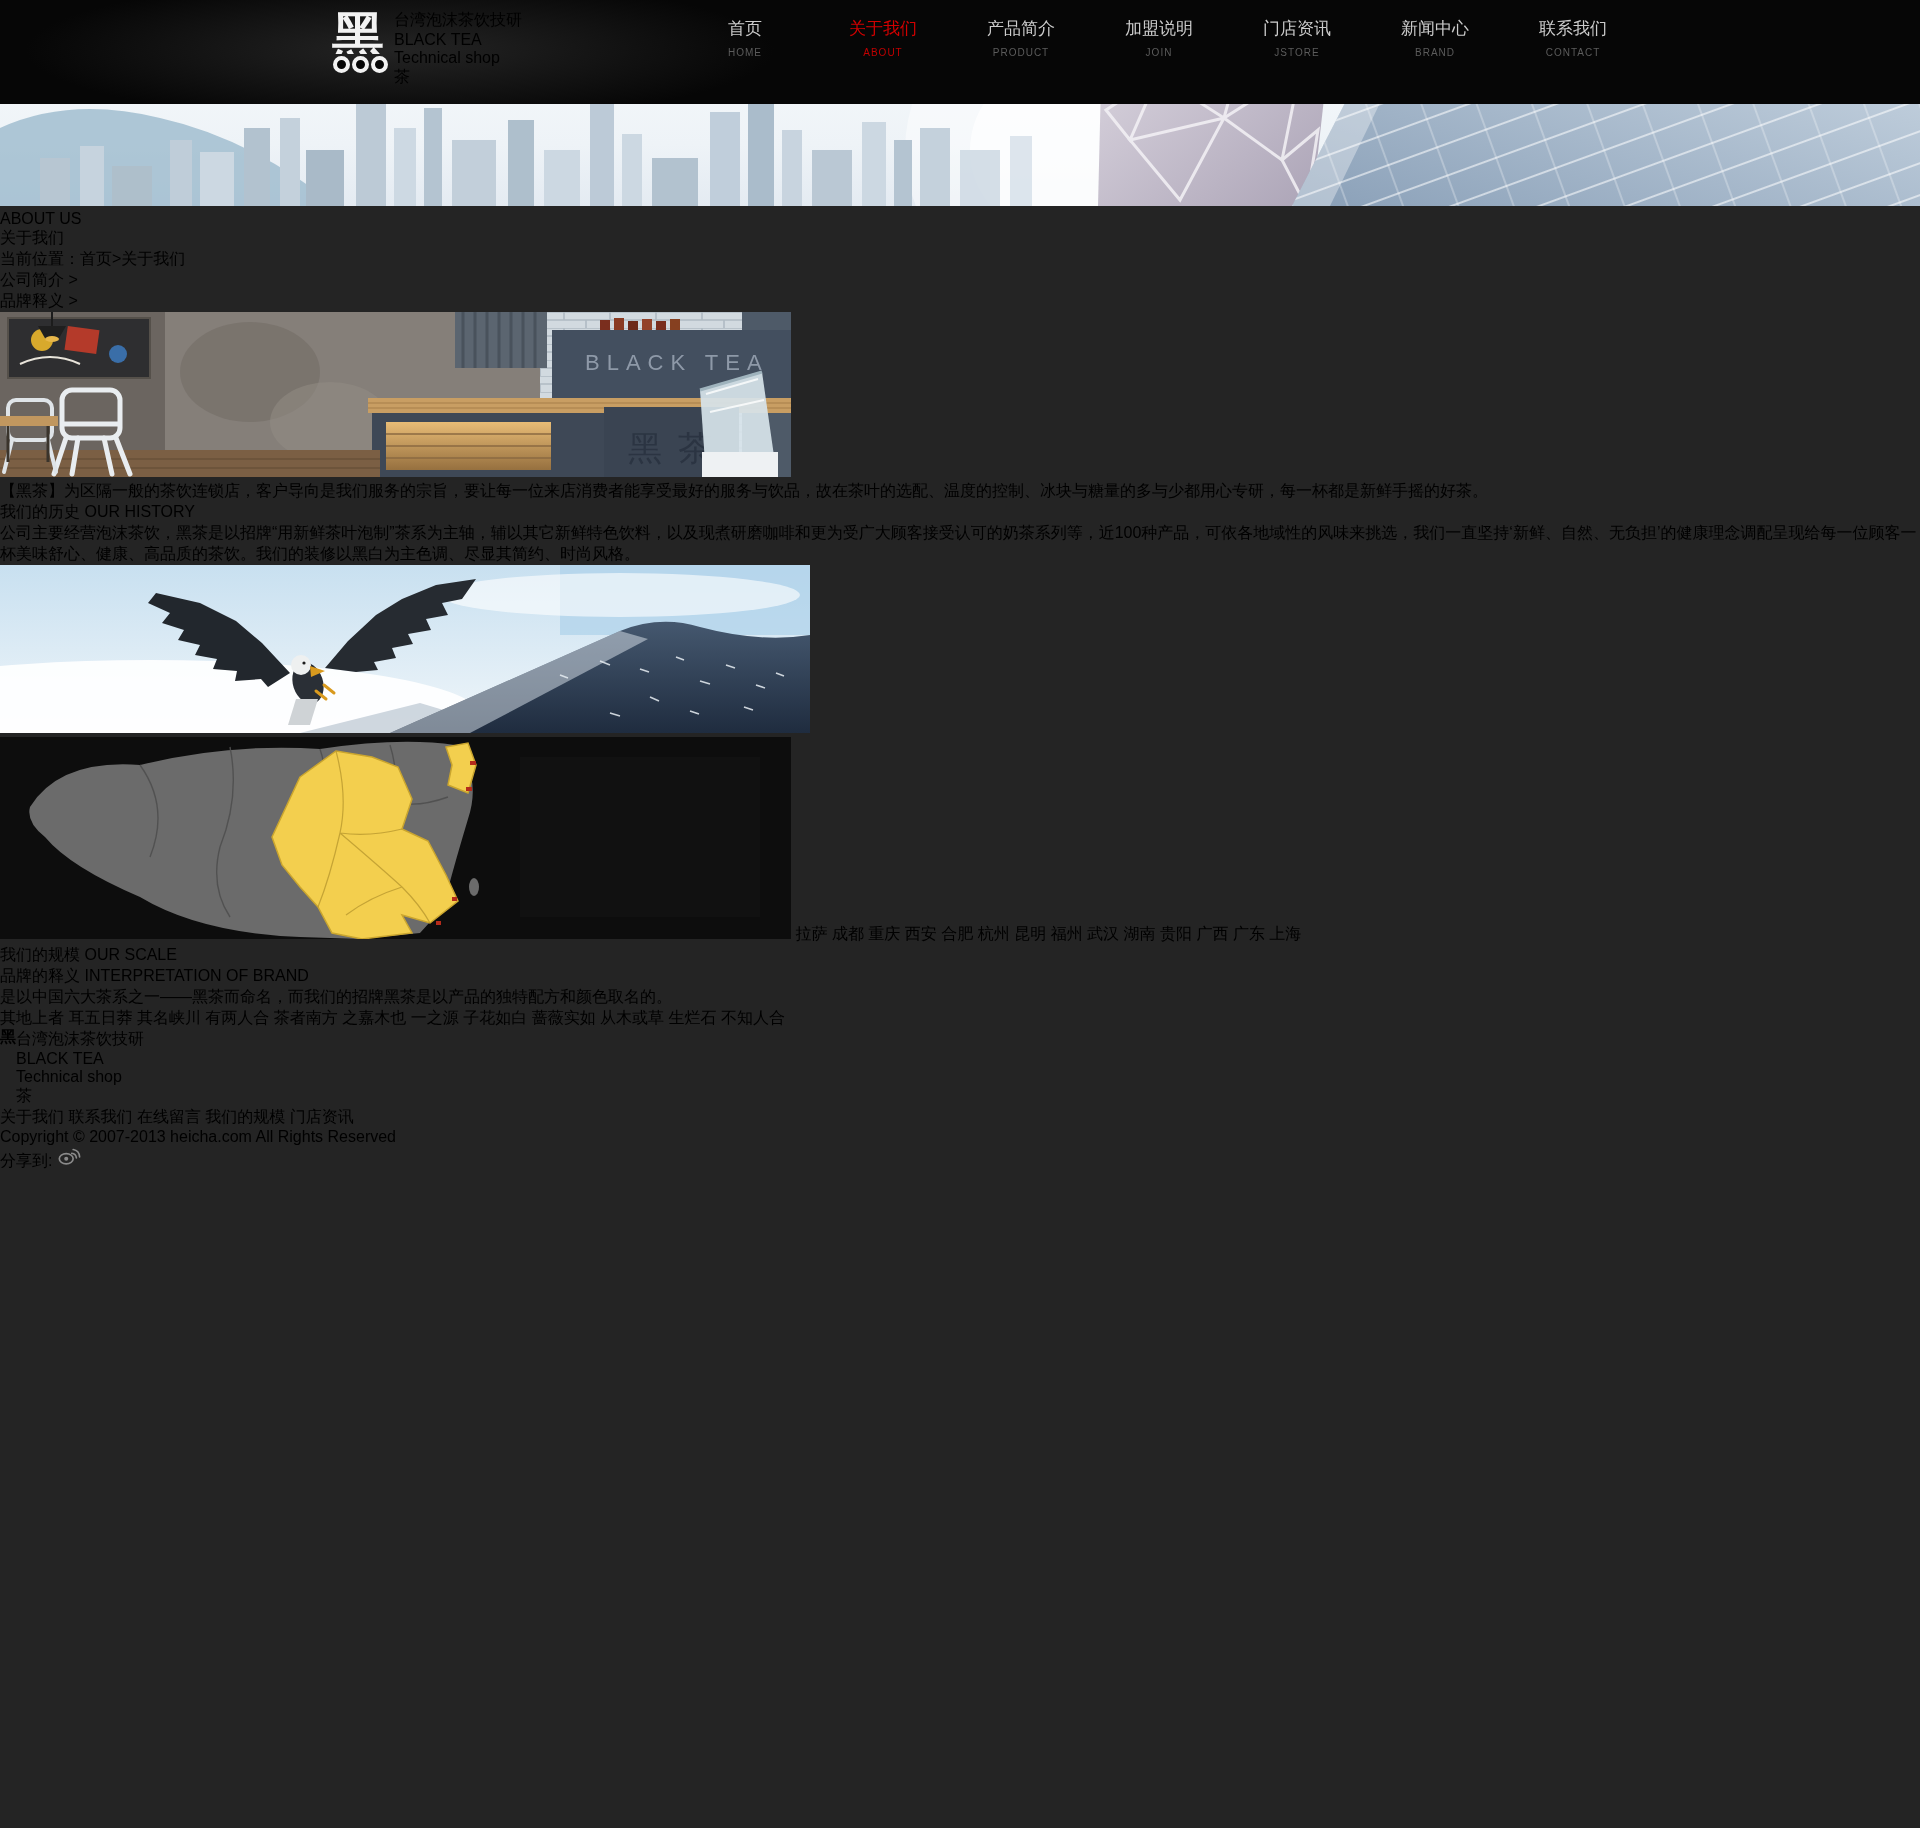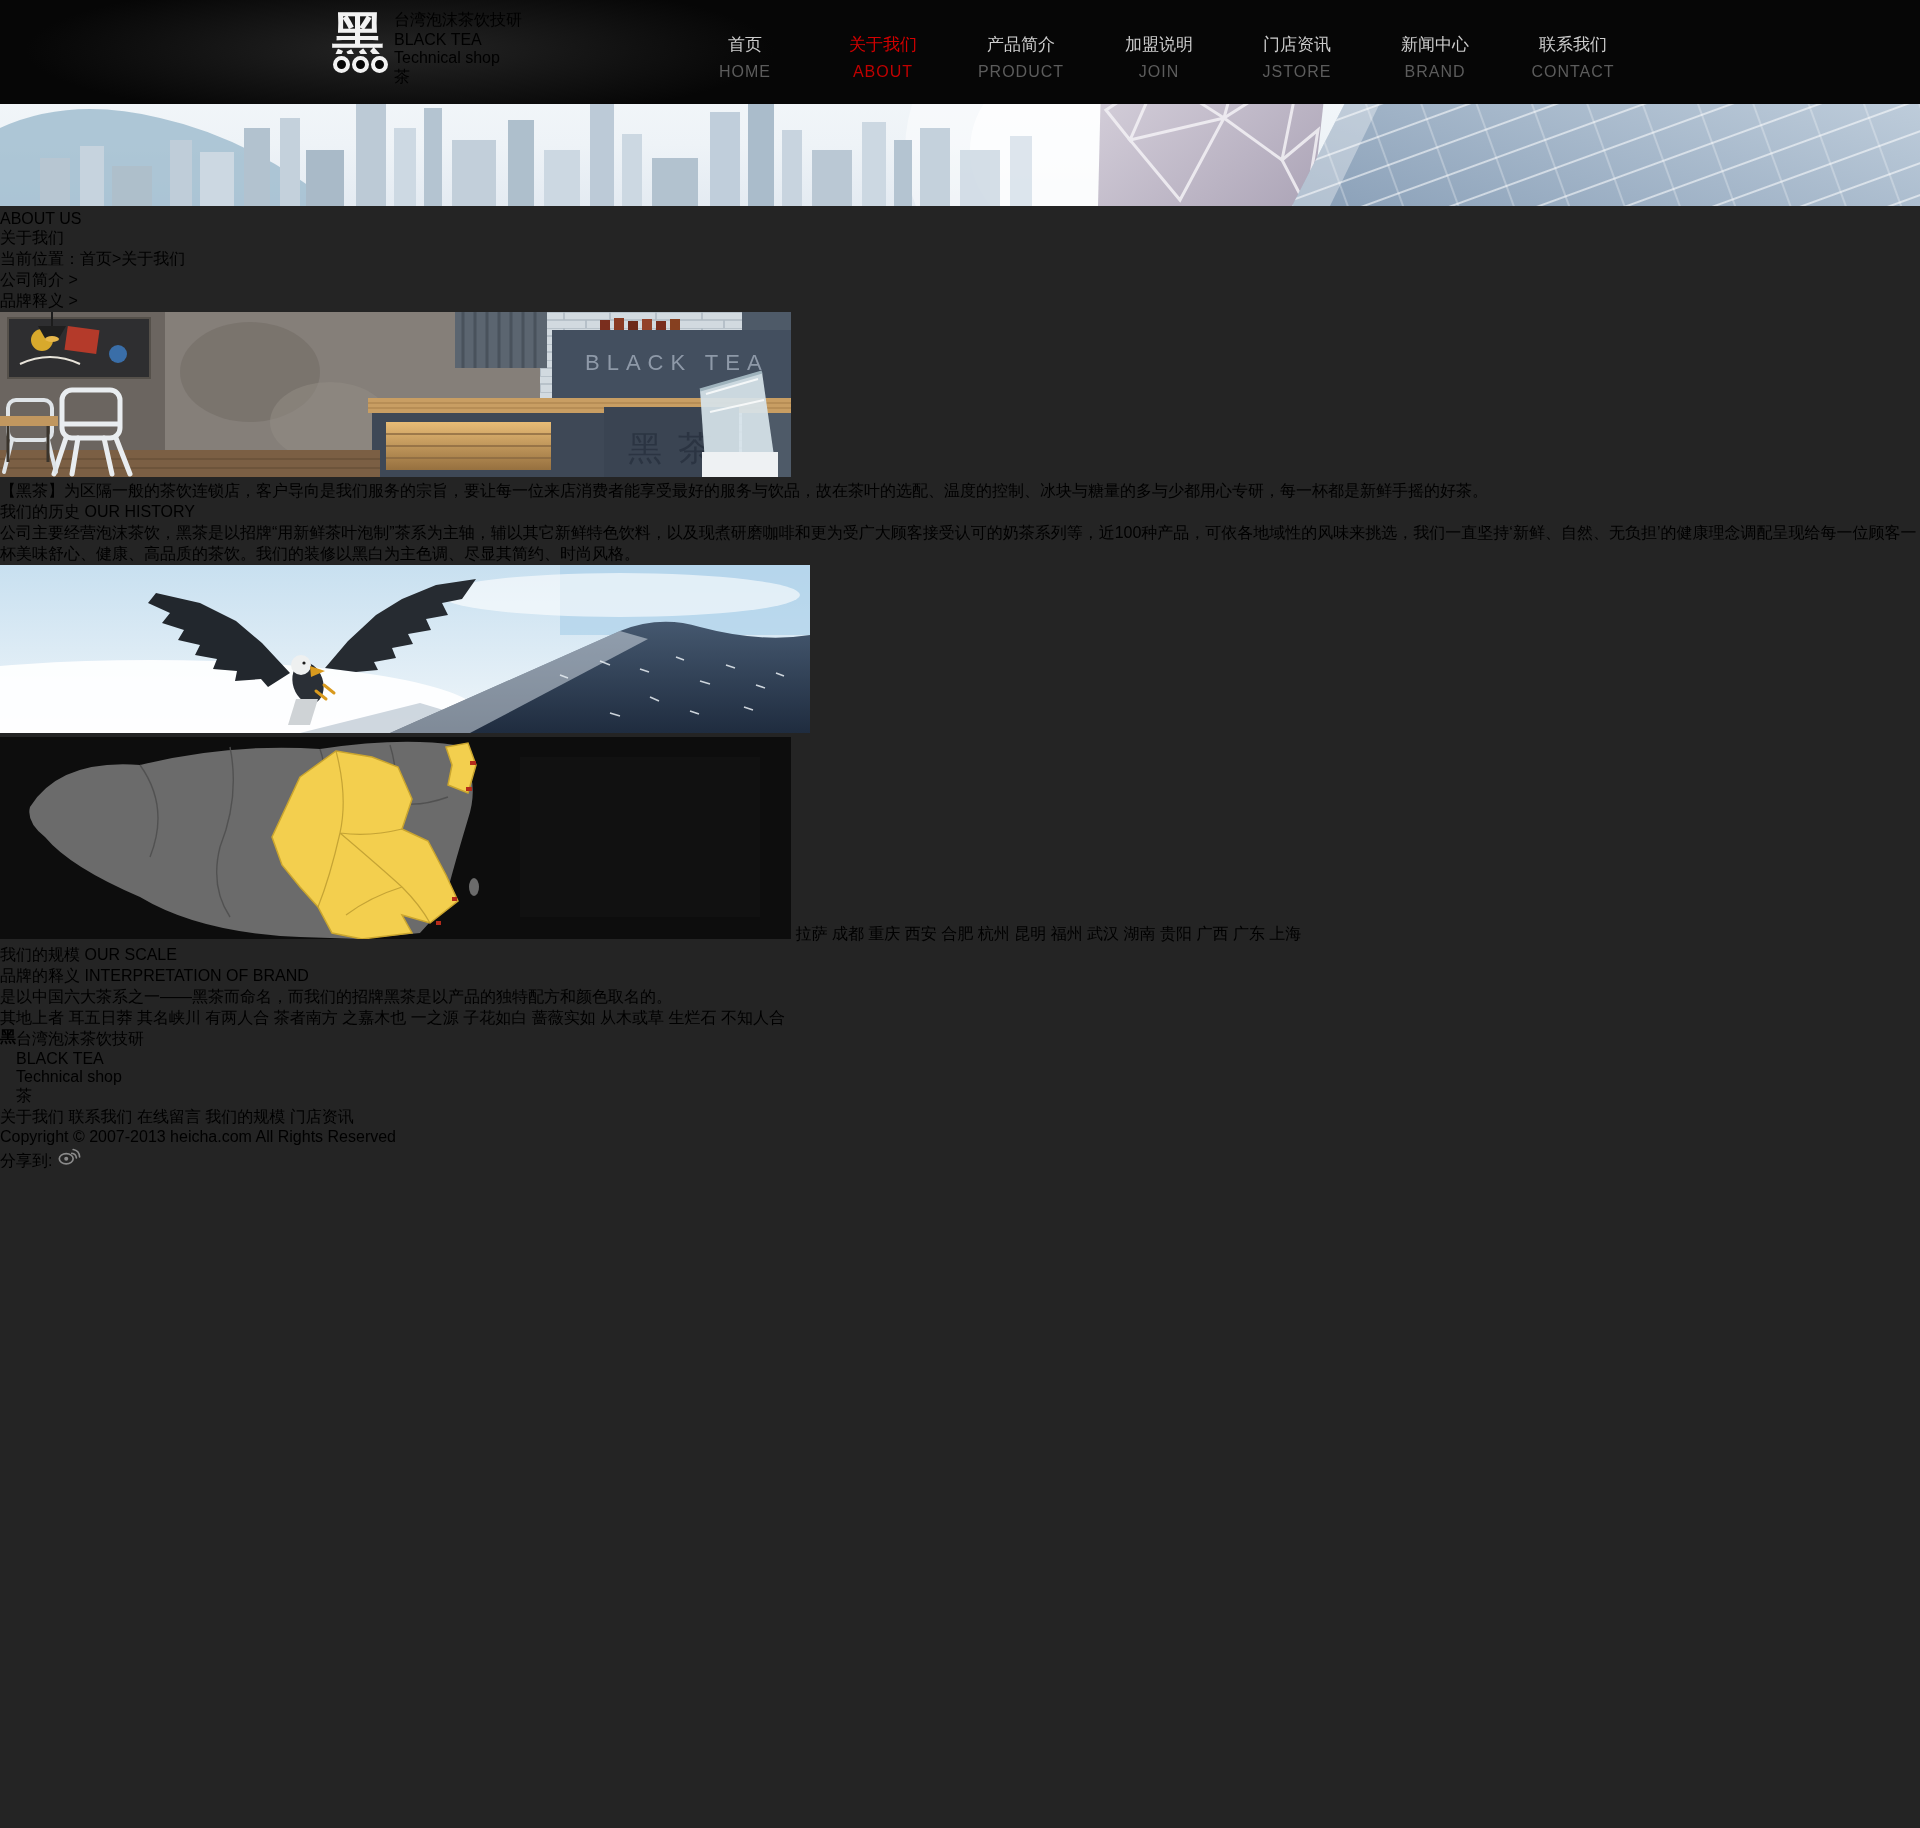--- a/index.html
+++ b/index.html
@@ -2,23 +2,23 @@
 <html><head>
 <meta charset="utf-8">
 <style>
   html,body{margin:0;padding:0;background:#242424;}
   .page{position:relative;width:1920px;height:1828px;overflow:hidden;background:#242424;
         font-family:"Liberation Sans","DejaVu Sans",sans-serif;}
   
   .header{position:absolute;left:0;top:0;width:1920px;height:104px;
           background:radial-gradient(520px 100px at 400px 50px,#242424,rgba(0,0,0,0) 72%),#060606;}
   .nav{position:absolute;left:676px;top:0;height:104px;display:flex;}
-  .nav-item{width:138px;text-align:center;padding-top:33px;cursor:pointer;}
+  .nav-item{width:138px;text-align:center;padding-top:17px;cursor:pointer;}
   .nav-cn{font-size:17px;color:#cscsc;color:#cccccc;}
-  .nav-en{font-size:16px;color:#5c5c5c;margin-top:7px;letter-spacing:1px;}
+  .nav-en{font-size:10px;color:#5c5c5c;margin-top:7px;letter-spacing:1px;}
   .nav-item.active .nav-cn{color:#d30000;}
   .nav-item.active .nav-en{color:#c00000;}
   
   .logo{display:flex;align-items:flex-start;}
   .logo-sm{position:absolute;left:332px;top:10px;}
   .hei-block{position:relative;}
   .logo-sm .hei-block{width:62px;height:78px;}
   .hei-clip{overflow:hidden;line-height:1;font-weight:bold;font-family:"DejaVu Serif","Liberation Serif",serif;}
   .logo-sm .hei-clip{height:44px;font-size:52px;color:#f2f2f2;}
   .wheels{display:flex;}

